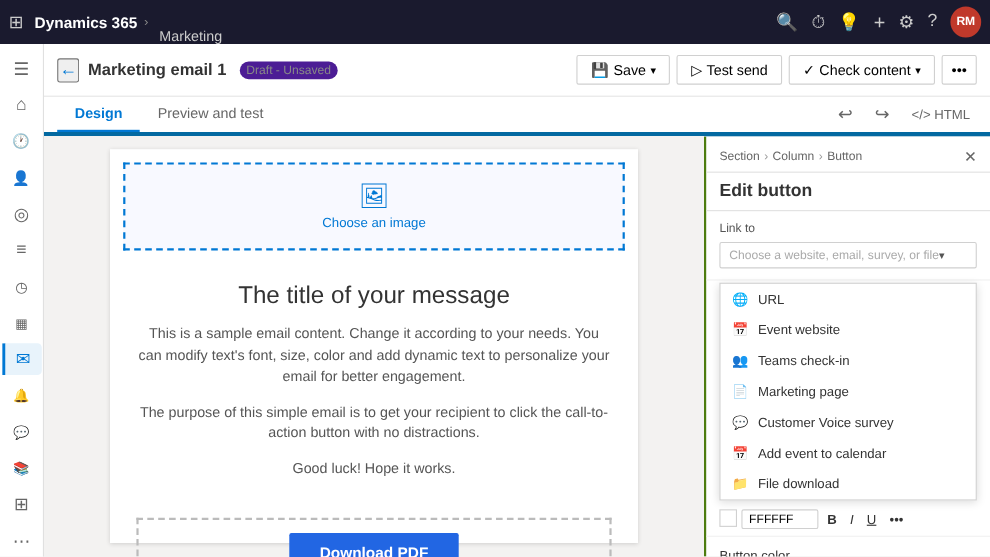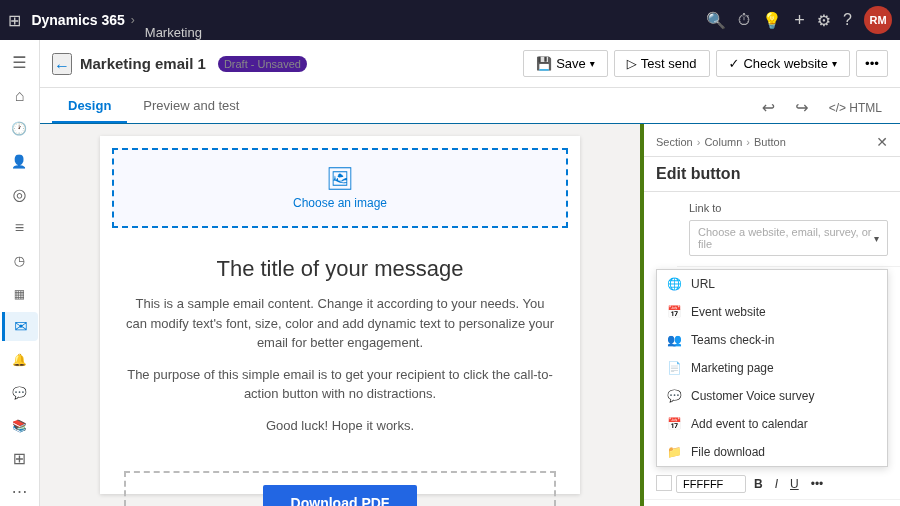--- a/index.html
+++ b/index.html
@@ -112,21 +112,21 @@
       cursor: pointer;
       font-size: 13px;
       font-weight: 600;
     }
     .btn-more { background: none; border: 1px solid #d0d0d0; padding: 5px 8px; border-radius: 2px; cursor: pointer; }
 
     
     .tab-bar {
       height: 36px;
       background: #fff;
-      border-bottom: 1px solid #0369a1;
+      border-bottom: 4px solid #0369a1;
       display: flex;
       align-items: flex-end;
       padding: 0 12px;
       gap: 0;
     }
     .tab {
       padding: 8px 16px;
       font-size: 13px;
       cursor: pointer;
       color: #666;
@@ -197,21 +197,21 @@
       font-size: 14px;
       font-weight: 600;
       border-radius: 2px;
       cursor: pointer;
     }
 
     
     .right-panel {
       width: 260px;
       background: white;
-      border-left: 4px solid #4d7c0f;
+      border-left: 2px solid #4d7c0f;
       display: flex;
       flex-direction: column;
       font-size: 12px;
     }
     .panel-breadcrumb {
       display: flex;
       align-items: center;
       gap: 4px;
       padding: 10px 12px 6px;
       font-size: 11px;
@@ -230,21 +230,20 @@
     .panel-title {
       padding: 8px 12px;
       font-size: 16px;
       font-weight: 600;
       color: #333;
       border-bottom: 1px solid #e0e0e0;
     }
     .panel-section {
       padding: 10px 12px;
       border-bottom: 1px solid #f0f0f0;
-      margin-left: 33px;
     }
     .panel-label {
       font-size: 11px;
       color: #555;
       margin-bottom: 6px;
       font-weight: 500;
     }
 
     
     .link-dropdown {
@@ -348,21 +347,21 @@
         <span>💾</span>
         <span>Save</span>
         <span class="chevron">▾</span>
       </button>
       <button class="btn-test">
         <span>▷</span>
         <span>Test send</span>
       </button>
       <button class="btn-check">
         <span>✓</span>
-        <span>Check website</span>
+        <span>Check content</span>
         <span class="chevron">▾</span>
       </button>
       <button class="btn-more">•••</button>
     </div>
   </div>
 
   <div class="tab-bar">
     <div class="tab active">Design</div>
     <div class="tab">Preview and test</div>
     <div class="tab-actions">

